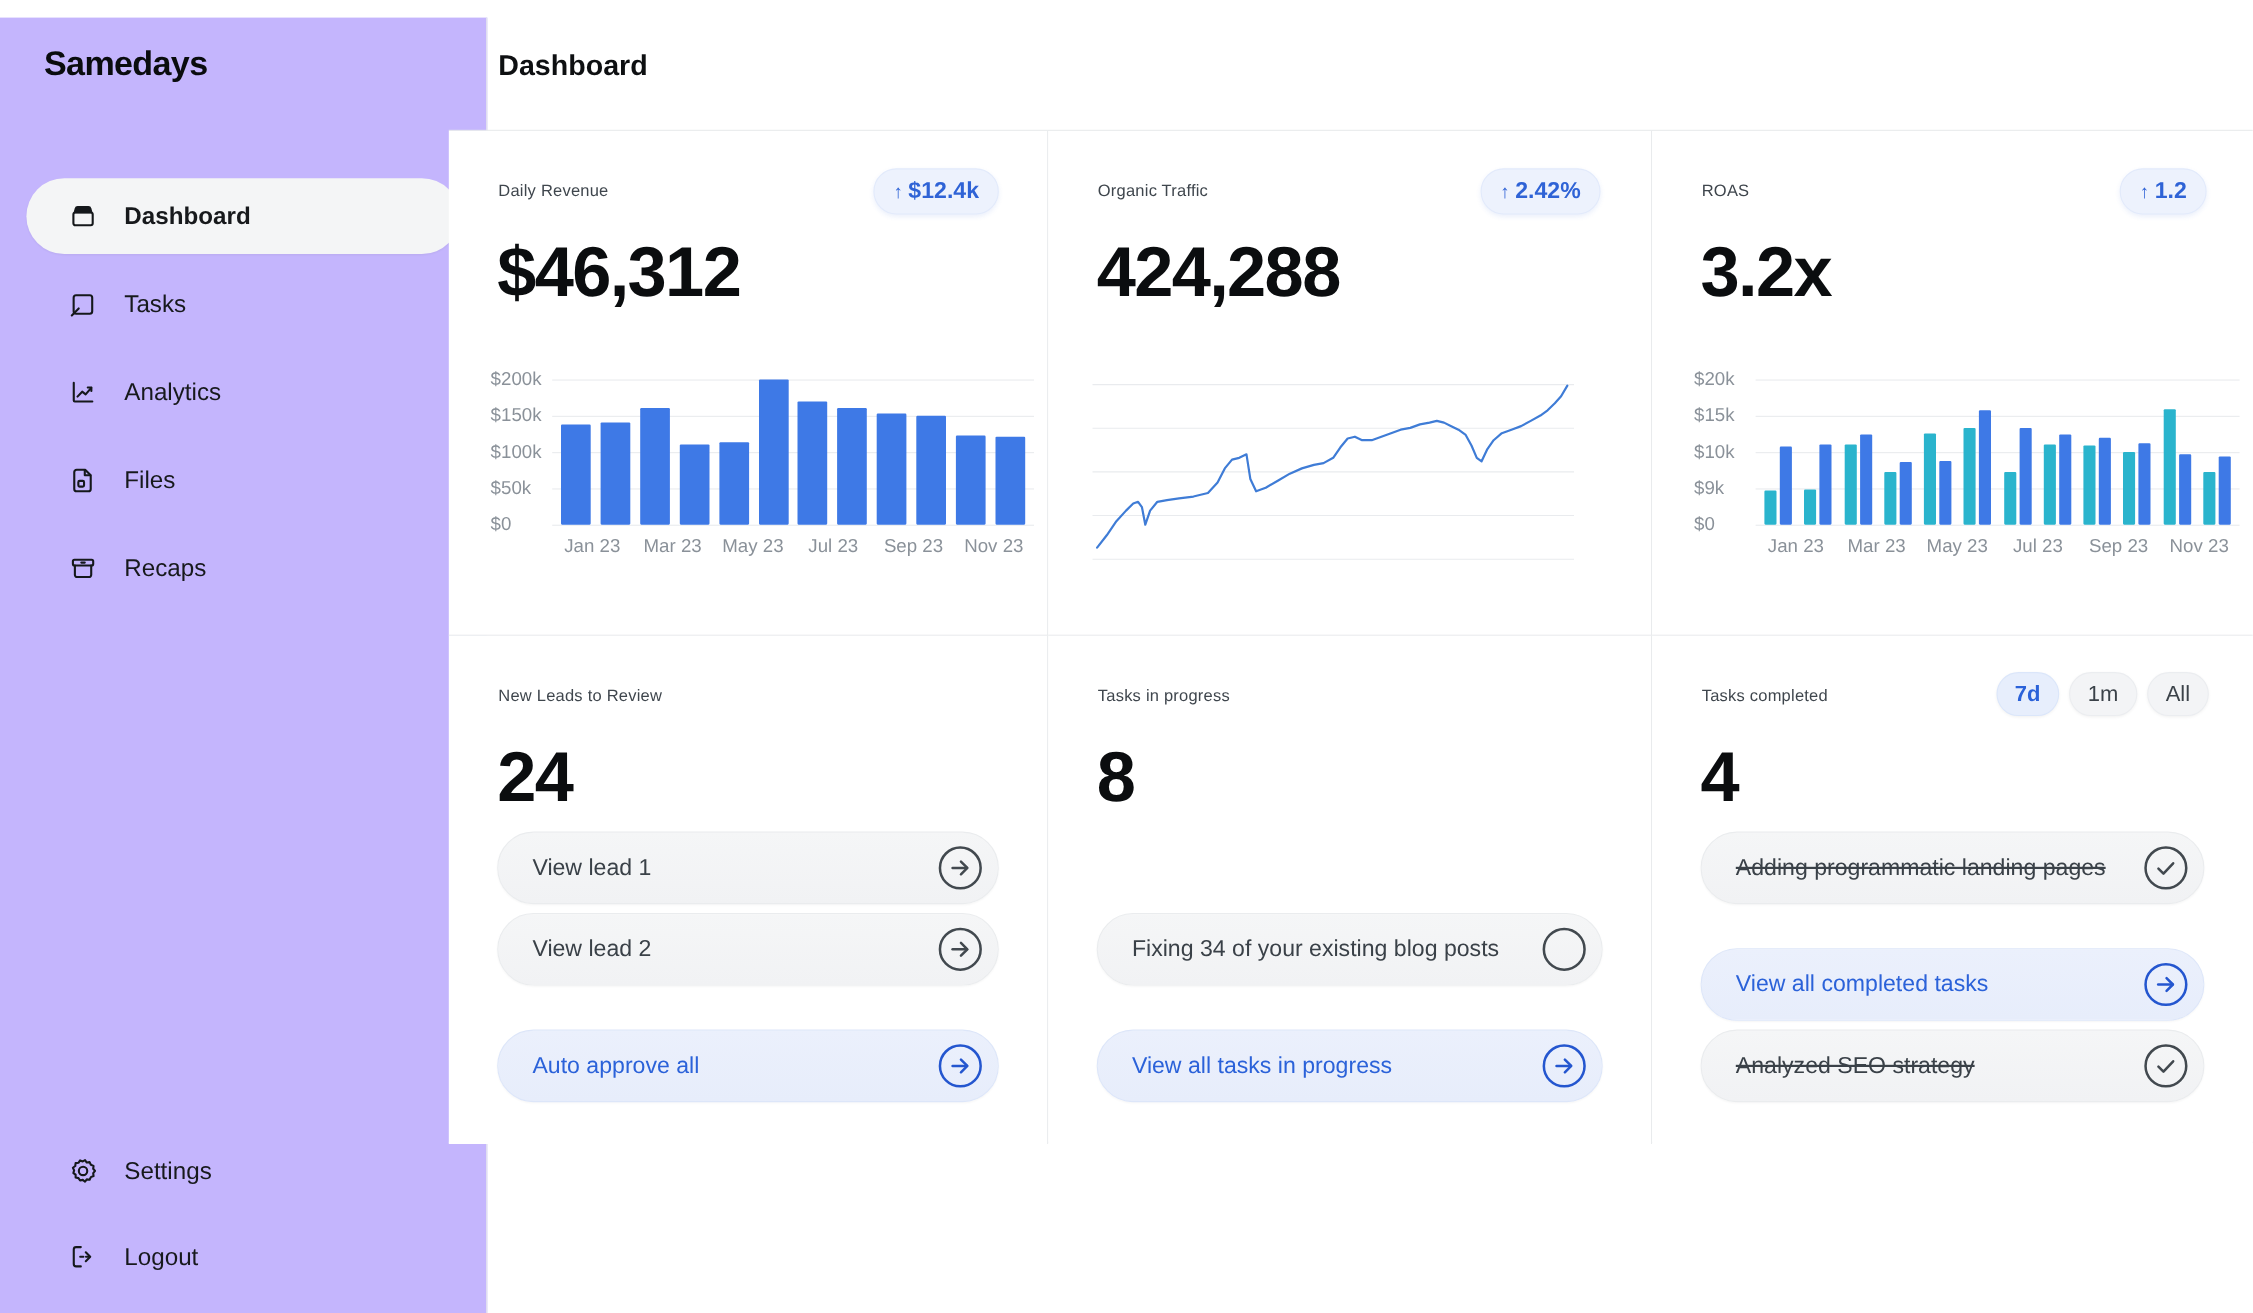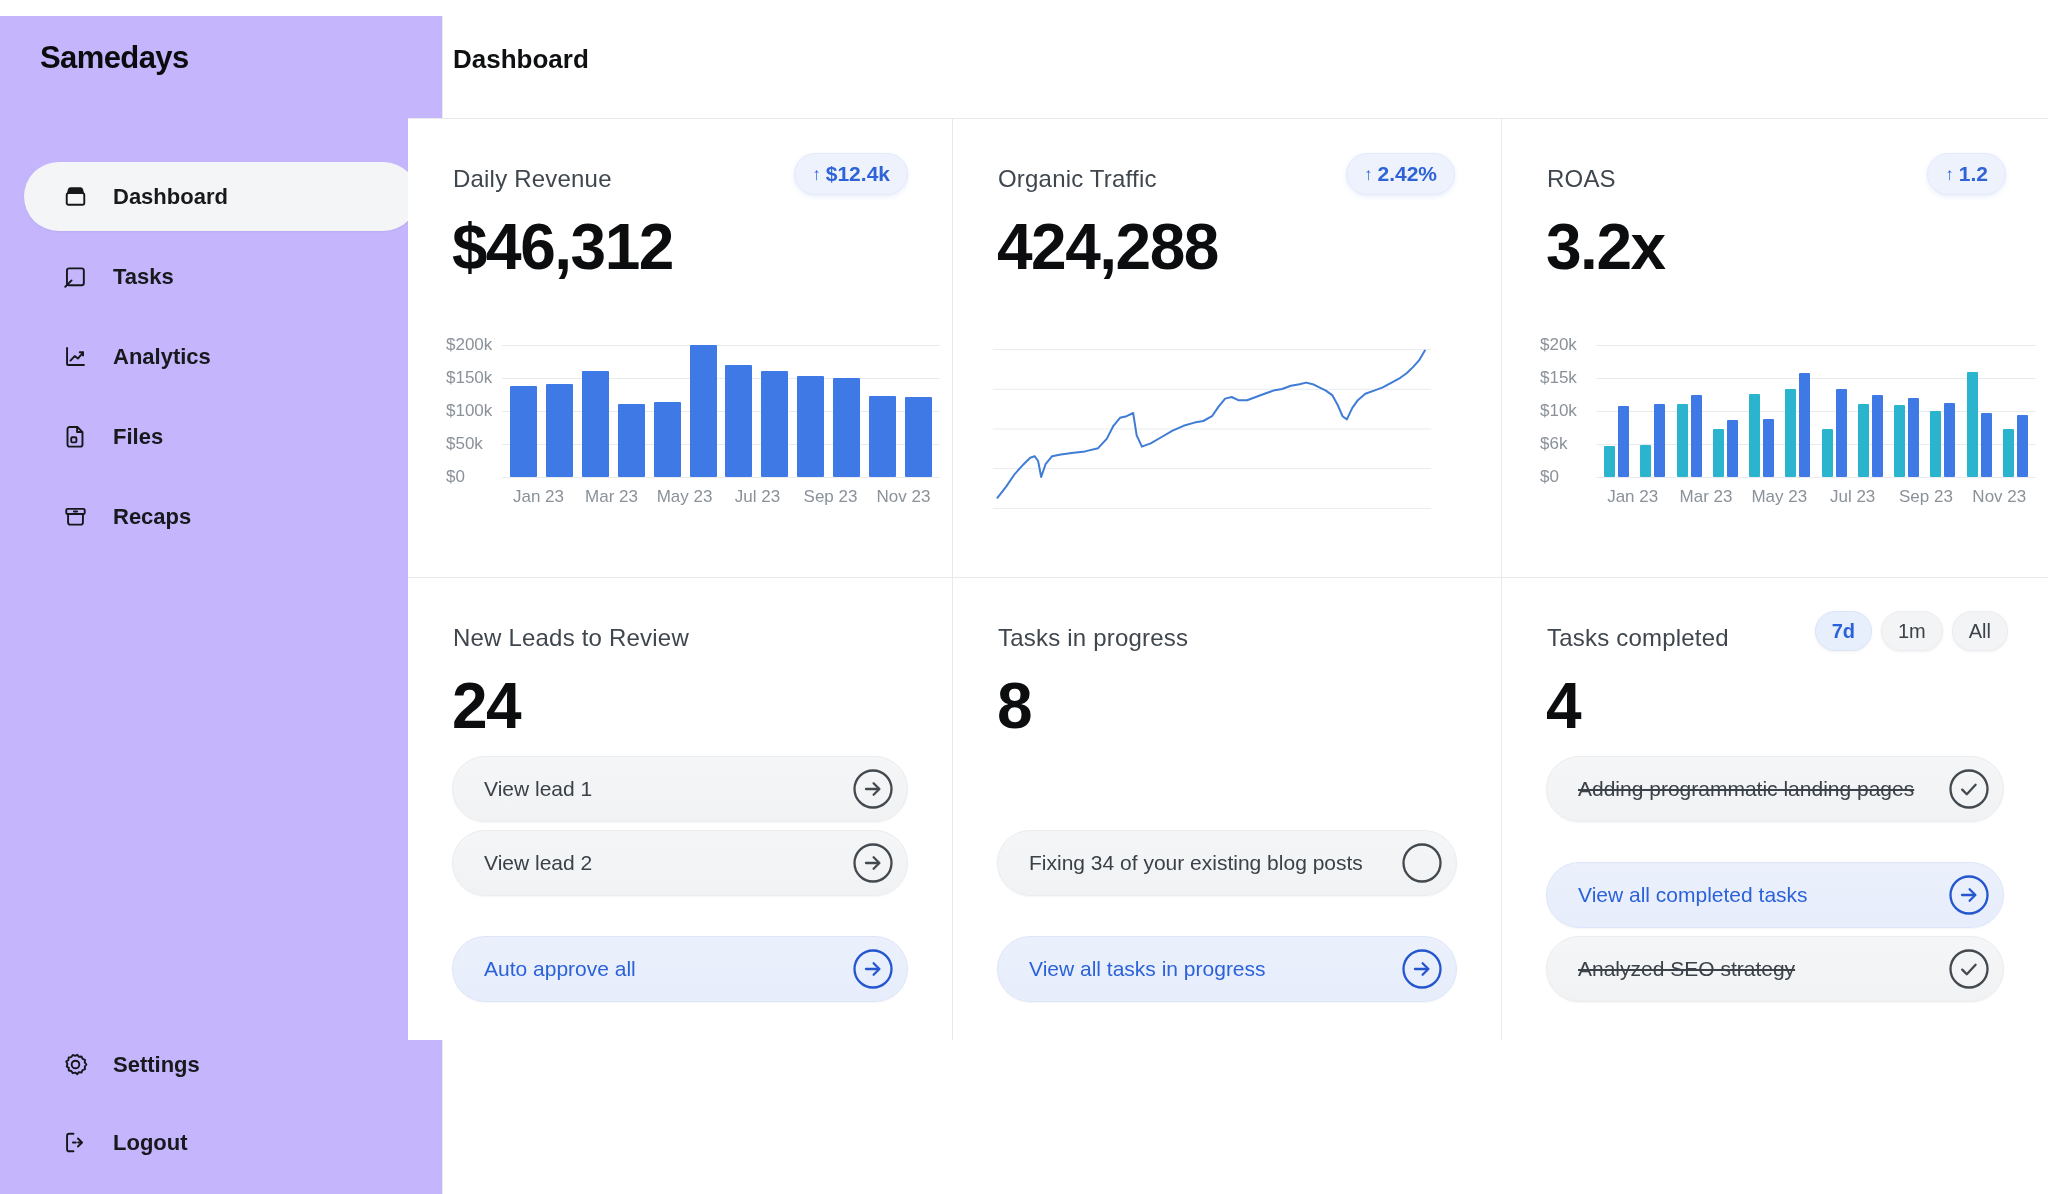--- a/index.html
+++ b/index.html
@@ -8,35 +8,35 @@
     font-family:"Liberation Sans","DejaVu Sans",sans-serif;color:#111;
     -webkit-font-smoothing:antialiased;
   }
   
   .sidebar{position:absolute;left:0;top:16px;width:408px;height:1194px;background:#c4b5fd;border-right:1px solid #e7e9eb;padding-left:34px;}
   .logo{position:absolute;left:40px;top:24px;font-size:31px;font-weight:800;letter-spacing:-0.6px;color:#0a0c0e;}
   .nav{position:absolute;left:24px;right:24px;display:flex;flex-direction:column;}
   .nav.main-nav{top:146px;gap:11px;}
   .nav.footer-nav{top:1014px;gap:9px;}
   .nav-item{display:flex;align-items:center;gap:24px;height:69px;padding:0 0 0 38px;border-radius:35px;
-    color:#17191c;text-decoration:none;font-size:22px;font-weight:700;cursor:pointer;}
+    color:#17191c;text-decoration:none;font-size:22px;font-weight:400;cursor:pointer;}
   .nav-item.active{background:#f4f5f6;font-weight:700;box-shadow:0 1px 2px rgba(0,0,0,.05);}
   .nav-icon{display:flex;}
   .nav-icon svg{width:27px;height:27px;display:block;fill:none;stroke:#15181b;stroke-width:1.7;stroke-linecap:round;stroke-linejoin:round;}
   
   .topbar{position:absolute;left:408px;top:0;right:0;height:118px;display:flex;align-items:center;padding-left:45px;box-sizing:border-box;}
   .topbar h1{margin:0;font-size:26px;font-weight:700;color:#0e1012;}
   
   .grid{position:absolute;left:408px;top:118px;width:1640px;height:921px;display:grid;
     grid-template-columns:545px 549px 546px;grid-template-rows:459px 462px;
     border-top:1px solid #e7e9eb;border-bottom:1px solid #e7e9eb;box-sizing:border-box;}
   .card{position:relative;background:#fff;border-right:1px solid #e7e9eb;}
   .card:nth-child(3n){border-right:none;}
   .card:nth-child(-n+3){border-bottom:1px solid #e7e9eb;}
-  .card-title{position:absolute;left:45px;top:46px;margin:0;font-size:24px;font-weight:500;color:#3f464d;letter-spacing:0.2px;}
+  .card-title{position:absolute;left:45px;top:46px;margin:0;font-size:15px;font-weight:500;color:#3f464d;letter-spacing:0.2px;}
   .big{position:absolute;left:44px;top:96px;font-size:64px;font-weight:600;letter-spacing:-1.5px;color:#0b0d0f;line-height:1;}
   .badge{position:absolute;top:34px;height:42px;padding:0 17px;border-radius:21px;background:#edf2fd;
     border:1px solid #e2eafb;box-shadow:0 2px 5px rgba(47,99,214,.10);display:flex;align-items:center;gap:5px;
     color:#2f63d6;font-size:21px;font-weight:700;box-sizing:border-box;}
   .badge .arrow{font-size:17px;line-height:1;font-weight:700;}
   
   .filters{position:absolute;top:33px;right:40px;display:flex;gap:9px;}
   .pill{height:40px;padding:0 16px;border-radius:20px;border:1px solid #ebedf0;background:#f3f4f6;
     color:#3b4249;font-size:20px;font-weight:500;display:flex;align-items:center;box-shadow:0 1px 3px rgba(0,0,0,.06);cursor:pointer;}
   .pill.active{background:#e7eefc;border-color:#dbe6fa;color:#2b62d9;font-weight:700;}
@@ -215,21 +215,21 @@
     <h2 class="card-title">ROAS</h2>
     <span class="badge" style="right:42px">
       <span class="arrow">↑</span>
       <span>1.2</span>
     </span>
     <div class="big">3.2x</div>
     <div class="chart" id="chart-roas">
         <span class="ytick" style="top: 0px;">$20k</span>
         <span class="ytick" style="top: 33px;">$15k</span>
         <span class="ytick" style="top: 66px;">$10k</span>
-        <span class="ytick" style="top: 99px;">$6k</span>
+        <span class="ytick" style="top: 99px;">$9k</span>
         <span class="ytick" style="top: 132px;">$0</span>
         <div class="plot">
           <div class="gridline" style="top: 0%;"></div>
           <div class="gridline" style="top: 25%;"></div>
           <div class="gridline" style="top: 50%;"></div>
           <div class="gridline" style="top: 75%;"></div>
           <div class="gridline" style="top: 100%;"></div>
           <div class="bars">
             <div class="pair">
               <div class="bar" style="width: 11px; background: rgb(42, 180, 205); height: 23.5%;"></div>

